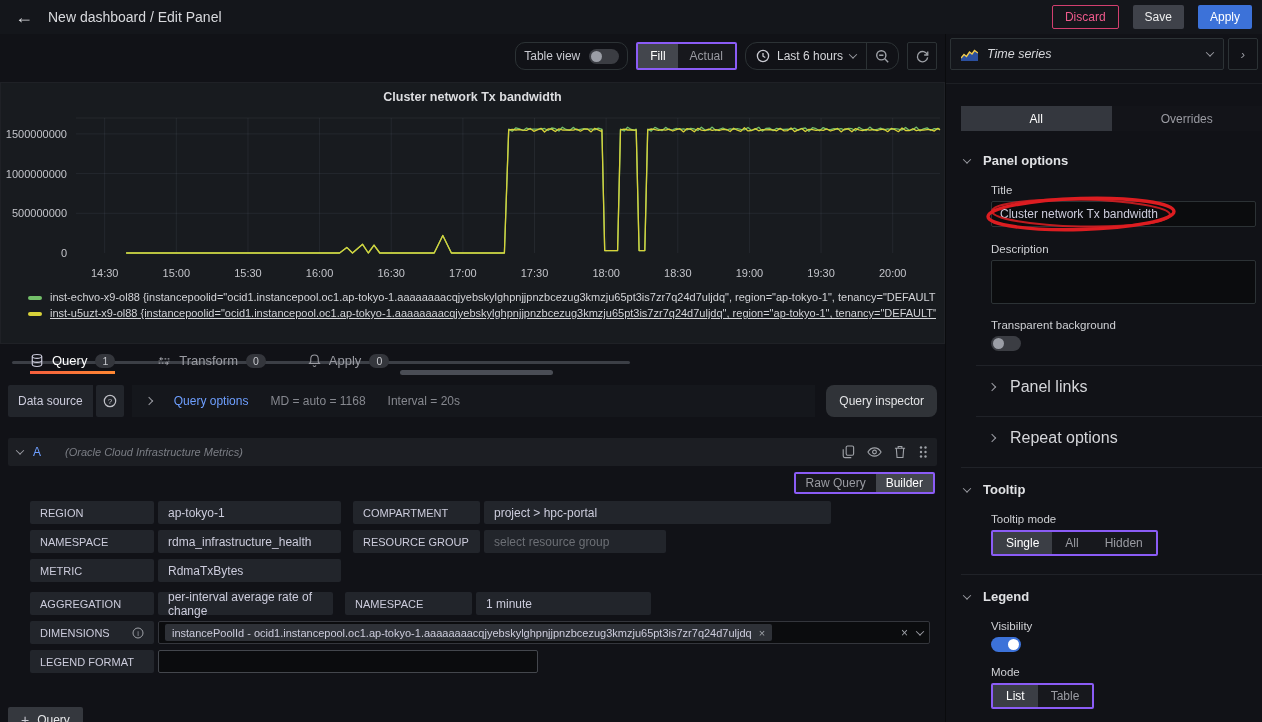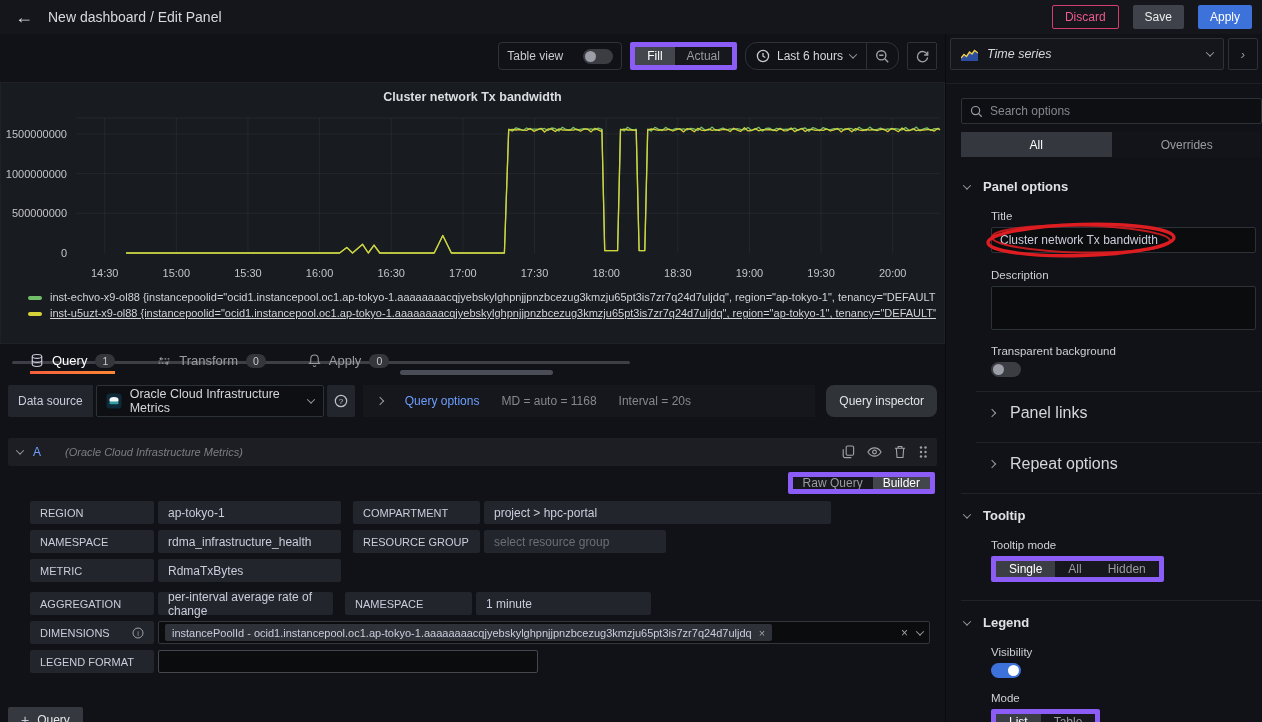--- a/index.html
+++ b/index.html
@@ -20,27 +20,27 @@
   .btn-discard { border:1px solid #d23f6f; color:#ef5a8c; background:transparent; }
   .btn-save { background:#3f424a; color:#eceded; }
   .btn-apply { background:#3c72d9; color:#ffffff; }
   
   .layout { display:flex; height:688px; }
   .left { width:945px; position:relative; }
   .right { width:317px; border-left:1px solid #0a0b0d; position:relative; }
   
   .toolbar { margin-top:8px; height:28px; display:flex; justify-content:flex-end;
     align-items:center; gap:8px; padding-right:8px; }
-  .tv-group { height:28px; border:1px solid #2c3235; border-radius:4px; display:flex;
-    align-items:center; gap:20px; padding:0 8px; color:#c9cad1; }
+  .tv-group { height:28px; border:1px solid #2c3235; border-radius:10px; display:flex;
+    align-items:center; gap:9px; padding:0 8px; color:#c9cad1; }
   .toggle { width:30px; height:15px; border-radius:8px; background:#3b3d43; position:relative; cursor:pointer; }
   .toggle .knob { position:absolute; top:2px; left:2px; width:11px; height:11px; border-radius:50%; background:#9b9ea6; }
   .toggle.on { background:#3c72d9; }
   .toggle.on .knob { left:auto; right:2px; background:#ffffff; }
-  .segmini { display:inline-flex; border:5px solid #8b5cf6; border-radius:2px; overflow:hidden; height:28px; background:#17181d; }
+  .segmini { display:inline-flex; border:2px solid #8b5cf6; border-radius:2px; overflow:hidden; height:28px; background:#17181d; }
   .segmini span { padding:0 12px; display:flex; align-items:center; color:#9a9ba2; cursor:pointer; }
   .segmini span.active { background:#43464d; color:#ffffff; font-weight:500; }
   .timegroup { height:28px; border:1px solid #2c3235; border-radius:12px; display:flex; align-items:stretch; }
   .time-btn { display:flex; align-items:center; gap:7px; padding:0 10px; color:#d4d5d9; font-weight:500; cursor:pointer; }
   .zoomout-btn { display:flex; align-items:center; padding:0 8px; border-left:1px solid #2c3235; cursor:pointer; }
   .iconbox { width:30px; height:28px; border:1px solid #2c3235; border-radius:2px;
     display:flex; align-items:center; justify-content:center; cursor:pointer; }
   .chev { width:6px; height:6px; border-right:1.5px solid #9a9ba2; border-bottom:1.5px solid #9a9ba2;
     display:inline-block; }
   .chev-down { transform:rotate(45deg) translate(-1px,-1px); }
@@ -267,29 +267,20 @@
             <path d="M6.2 15a1.9 1.9 0 0 0 3.6 0" fill="none" stroke="#9a9ba2" stroke-width="1.3"></path>
           </svg>
           <span class="tlabel">Apply</span>
           <span class="count-pill">0</span>
         </div>
       </div>
 
       
       <div class="ds-row">
         <div class="ds-label">Data source</div>
-        <div class="ds-picker">
-          <svg width="16" height="16" viewBox="0 0 16 16">
-            <rect x="0.5" y="0.5" width="15" height="15" rx="3" fill="#0e2a3a"></rect>
-            <ellipse cx="8" cy="7" rx="4.6" ry="3" fill="#f4f5f6"></ellipse>
-            <rect x="3.4" y="8.6" width="9.2" height="2.6" rx="1.3" fill="#2f9e9e"></rect>
-          </svg>
-          <span class="name">Oracle Cloud Infrastructure Metrics</span>
-          <i class="chev chev-down"></i>
-        </div>
         <div class="helpbox">
           <svg width="14" height="14" viewBox="0 0 14 14">
             <circle cx="7" cy="7" r="5.7" fill="none" stroke="#c0c1c7" stroke-width="1.2"></circle>
             <text x="7" y="9.8" text-anchor="middle" font-size="8" fill="#c0c1c7" font-family="Liberation Sans, sans-serif">?</text>
           </svg>
         </div>
         <div class="qopt-strip">
           <i class="chev chev-right"></i>
           <span class="qopt-link">Query options</span>
           <span class="qopt-meta">MD = auto = 1168</span>
@@ -394,27 +385,20 @@
             <path d="M0 10 3 6.5 5.5 8.5 8.5 4 11 6 13.5 2.5 17 5V13H0Z" fill="#2b4f9e"></path>
             <path d="M0 10 3 6.5 5.5 8.5 8.5 4 11 6 13.5 2.5 17 5" fill="none" stroke="#f2cc4d" stroke-width="1.4"></path>
           </svg>
           <span class="viz-name">Time series</span>
           <i class="chev chev-down"></i>
         </div>
         <div class="next-btn">›</div>
       </div>
 
       <div class="pane">
-        <div class="searchbox">
-          <svg width="13" height="13" viewBox="0 0 14 14">
-            <circle cx="6" cy="6" r="4.4" fill="none" stroke="#9a9ba2" stroke-width="1.3"></circle>
-            <path d="M9.3 9.3l3.3 3.3" stroke="#9a9ba2" stroke-width="1.3"></path>
-          </svg>
-          <input placeholder="Search options" style="">
-        </div>
 
         <div class="opt-tabs">
           <div class="opt-tab active">All</div>
           <div class="opt-tab">Overrides</div>
         </div>
 
         <div class="section-head">
           <i class="chev chev-down"></i>
           <span>Panel options</span>
         </div>

